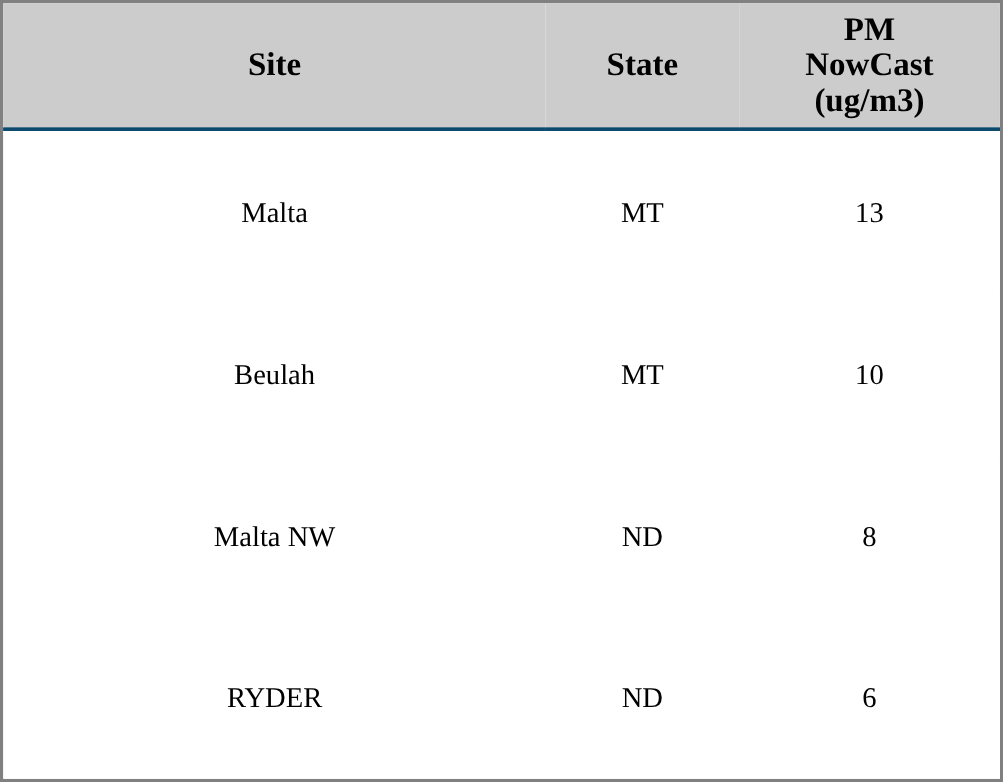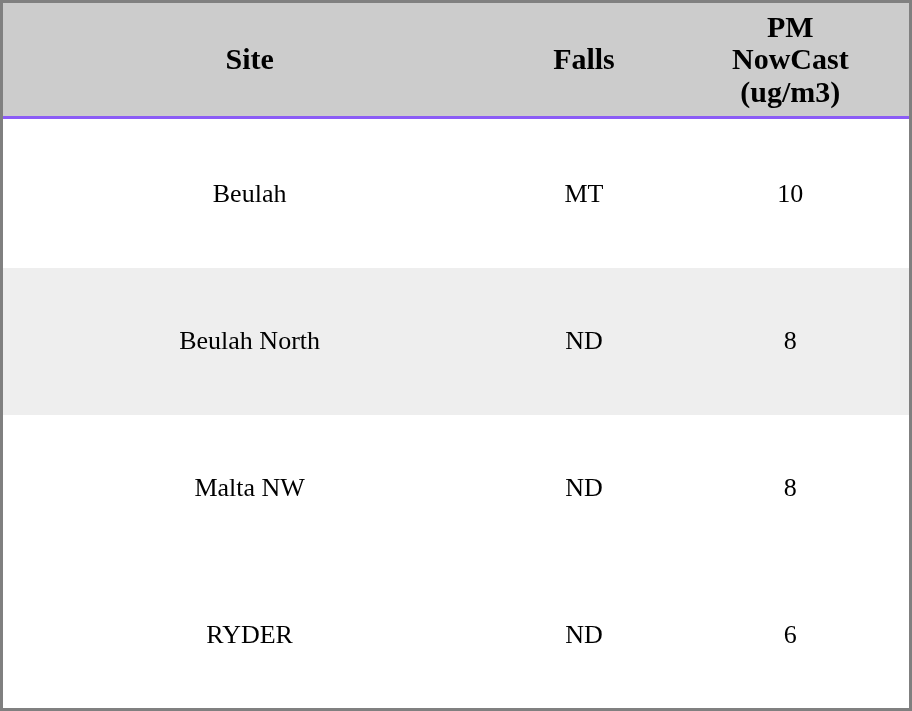--- a/index.html
+++ b/index.html
@@ -23,21 +23,21 @@
   table.data-table {
     width: 100%;
     height: 100%;
     border-collapse: collapse;
     table-layout: fixed;
   }
   thead tr.header-row {
     background: #cccccc;
   }
   thead th {
-    border-bottom: 3px solid #8b5cf6;
+    border-bottom: 3px solid #0c4a6e;
     font-family: "Liberation Serif", serif;
     font-weight: bold;
     font-size: 30px;
     color: #000000;
     text-align: center;
     vertical-align: middle;
     padding: 8px 4px;
     line-height: 1.08;
     margin-top: 14px;
   }
@@ -59,38 +59,38 @@
   .hdr-line { display: block; }
 </style>
 </head>
 <body>
 
 <div class="table-wrap">
   <table class="data-table">
     <thead>
       <tr class="header-row">
         <th class="col-site">Site</th>
-        <th class="col-state">Falls</th>
+        <th class="col-state">State</th>
         <th class="col-pm">
           <span class="hdr-line">PM</span>
           <span class="hdr-line">NowCast</span>
           <span class="hdr-line">(ug/m3)</span>
         </th>
       </tr>
     </thead>
     <tbody>
       <tr class="row-even">
+        <td>Malta</td>
+        <td>MT</td>
+        <td>13</td>
+      </tr>
+      <tr class="row-even">
         <td>Beulah</td>
         <td>MT</td>
         <td>10</td>
-      </tr>
-      <tr class="row-odd">
-        <td>Beulah North</td>
-        <td>ND</td>
-        <td>8</td>
       </tr>
       <tr class="row-even">
         <td>Malta NW</td>
         <td>ND</td>
         <td>8</td>
       </tr>
       <tr class="row-even">
         <td>RYDER</td>
         <td>ND</td>
         <td>6</td>

